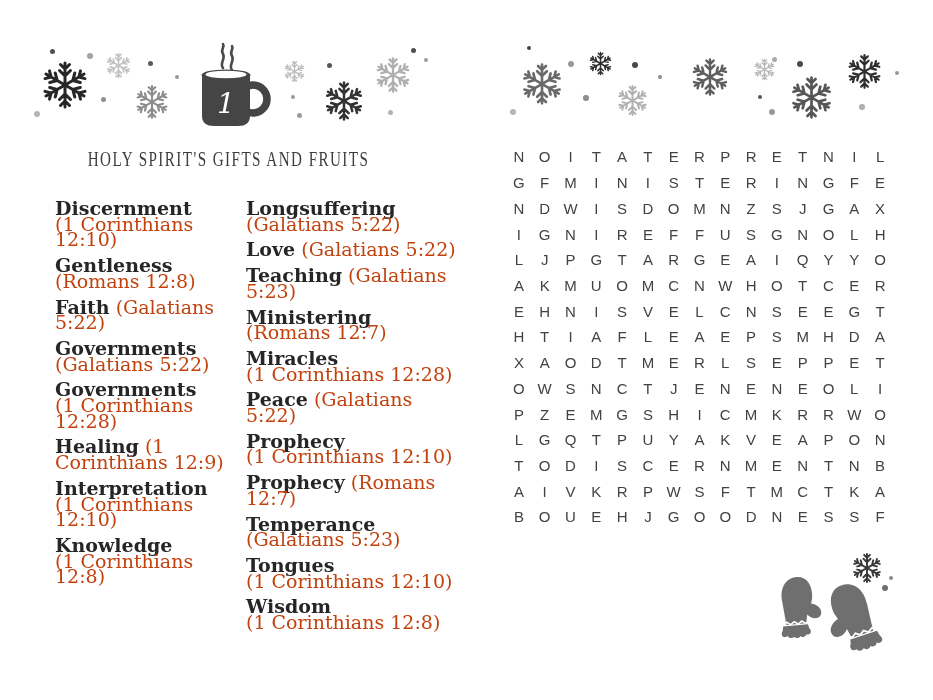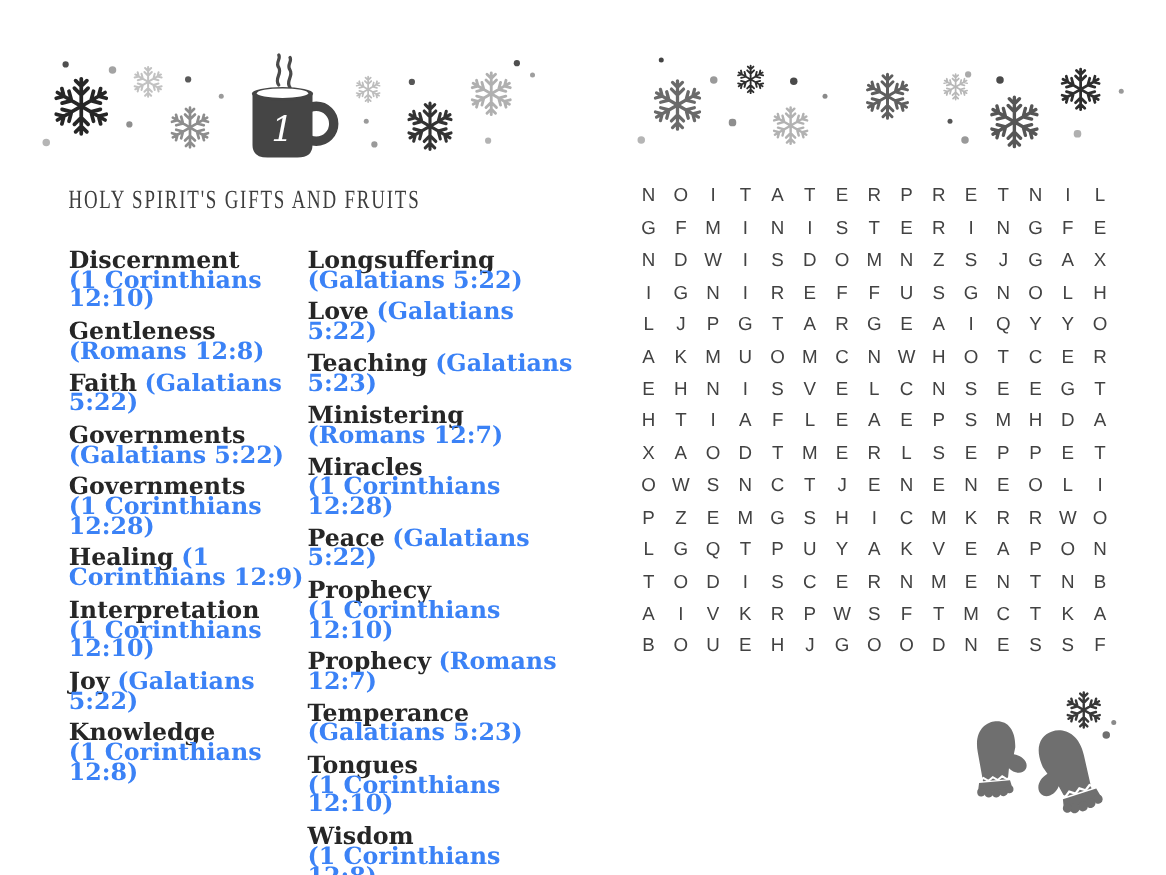--- a/index.html
+++ b/index.html
@@ -3,36 +3,36 @@
 <meta charset="utf-8">
 <style>
   html,body{margin:0;padding:0;}
   body{
     width:933px;height:700px;position:relative;overflow:hidden;
     background:#ffffff;
     font-family:"DejaVu Serif", serif;
   }
   
   .title-wrap{
-    position:absolute;left:0;top:147px;width:458px;
+    position:absolute;left:0;top:147px;width:458px;text-align:center;
   }
   .title-text{
     display:inline-block;white-space:nowrap;
     font-family:"Liberation Serif", serif;
     font-size:21px;font-weight:400;color:#3d3d3d;
     letter-spacing:2px;
     transform:scaleX(0.72);transform-origin:50% 50%;
   }
   
   .word-col{position:absolute;top:201px;}
   #word-col-1{left:55px;width:188px;}
   #word-col-2{left:246px;width:215px;}
   .entry{margin-bottom:10px;font-size:19px;line-height:15.7px;}
   .entry .w{font-weight:bold;color:#262626;}
-  .entry .r{color:#3b82f6;font-weight:bold;}
+  .entry .r{color:#c2410c;}
   .entry .r.block{display:block;}
   
   #letter-grid{
     position:absolute;left:506px;top:144px;
     display:grid;grid-template-columns:repeat(15,25.8px);grid-auto-rows:25.72px;
     font-family:"Liberation Sans", sans-serif;
     font-size:15px;color:#424242;
   }
   #letter-grid .cell{display:flex;align-items:center;justify-content:center;}
   
@@ -161,21 +161,20 @@
 </div>
 
 <div id="word-col-1" class="word-col">
     <div class="entry"><span class="w">Discernment</span><span class="r block">(1 Corinthians 12:10)</span></div>
     <div class="entry"><span class="w">Gentleness</span> <span class="r">(Romans 12:8)</span></div>
     <div class="entry"><span class="w">Faith</span> <span class="r">(Galatians 5:22)</span></div>
     <div class="entry"><span class="w">Governments</span> <span class="r">(Galatians 5:22)</span></div>
     <div class="entry"><span class="w">Governments</span><span class="r block">(1 Corinthians 12:28)</span></div>
     <div class="entry"><span class="w">Healing</span> <span class="r">(1 Corinthians 12:9)</span></div>
     <div class="entry"><span class="w">Interpretation</span><span class="r block">(1 Corinthians 12:10)</span></div>
-    <div class="entry"><span class="w">Joy</span> <span class="r">(Galatians 5:22)</span></div>
     <div class="entry"><span class="w">Knowledge</span><span class="r block">(1 Corinthians 12:8)</span></div>
   </div>
 <div id="word-col-2" class="word-col">
     <div class="entry"><span class="w">Longsuffering</span><span class="r block">(Galatians 5:22)</span></div>
     <div class="entry"><span class="w">Love</span> <span class="r">(Galatians 5:22)</span></div>
     <div class="entry"><span class="w">Teaching</span> <span class="r">(Galatians 5:23)</span></div>
     <div class="entry"><span class="w">Ministering</span> <span class="r">(Romans 12:7)</span></div>
     <div class="entry"><span class="w">Miracles</span><span class="r block">(1 Corinthians 12:28)</span></div>
     <div class="entry"><span class="w">Peace</span> <span class="r">(Galatians 5:22)</span></div>
     <div class="entry"><span class="w">Prophecy</span><span class="r block">(1 Corinthians 12:10)</span></div>

